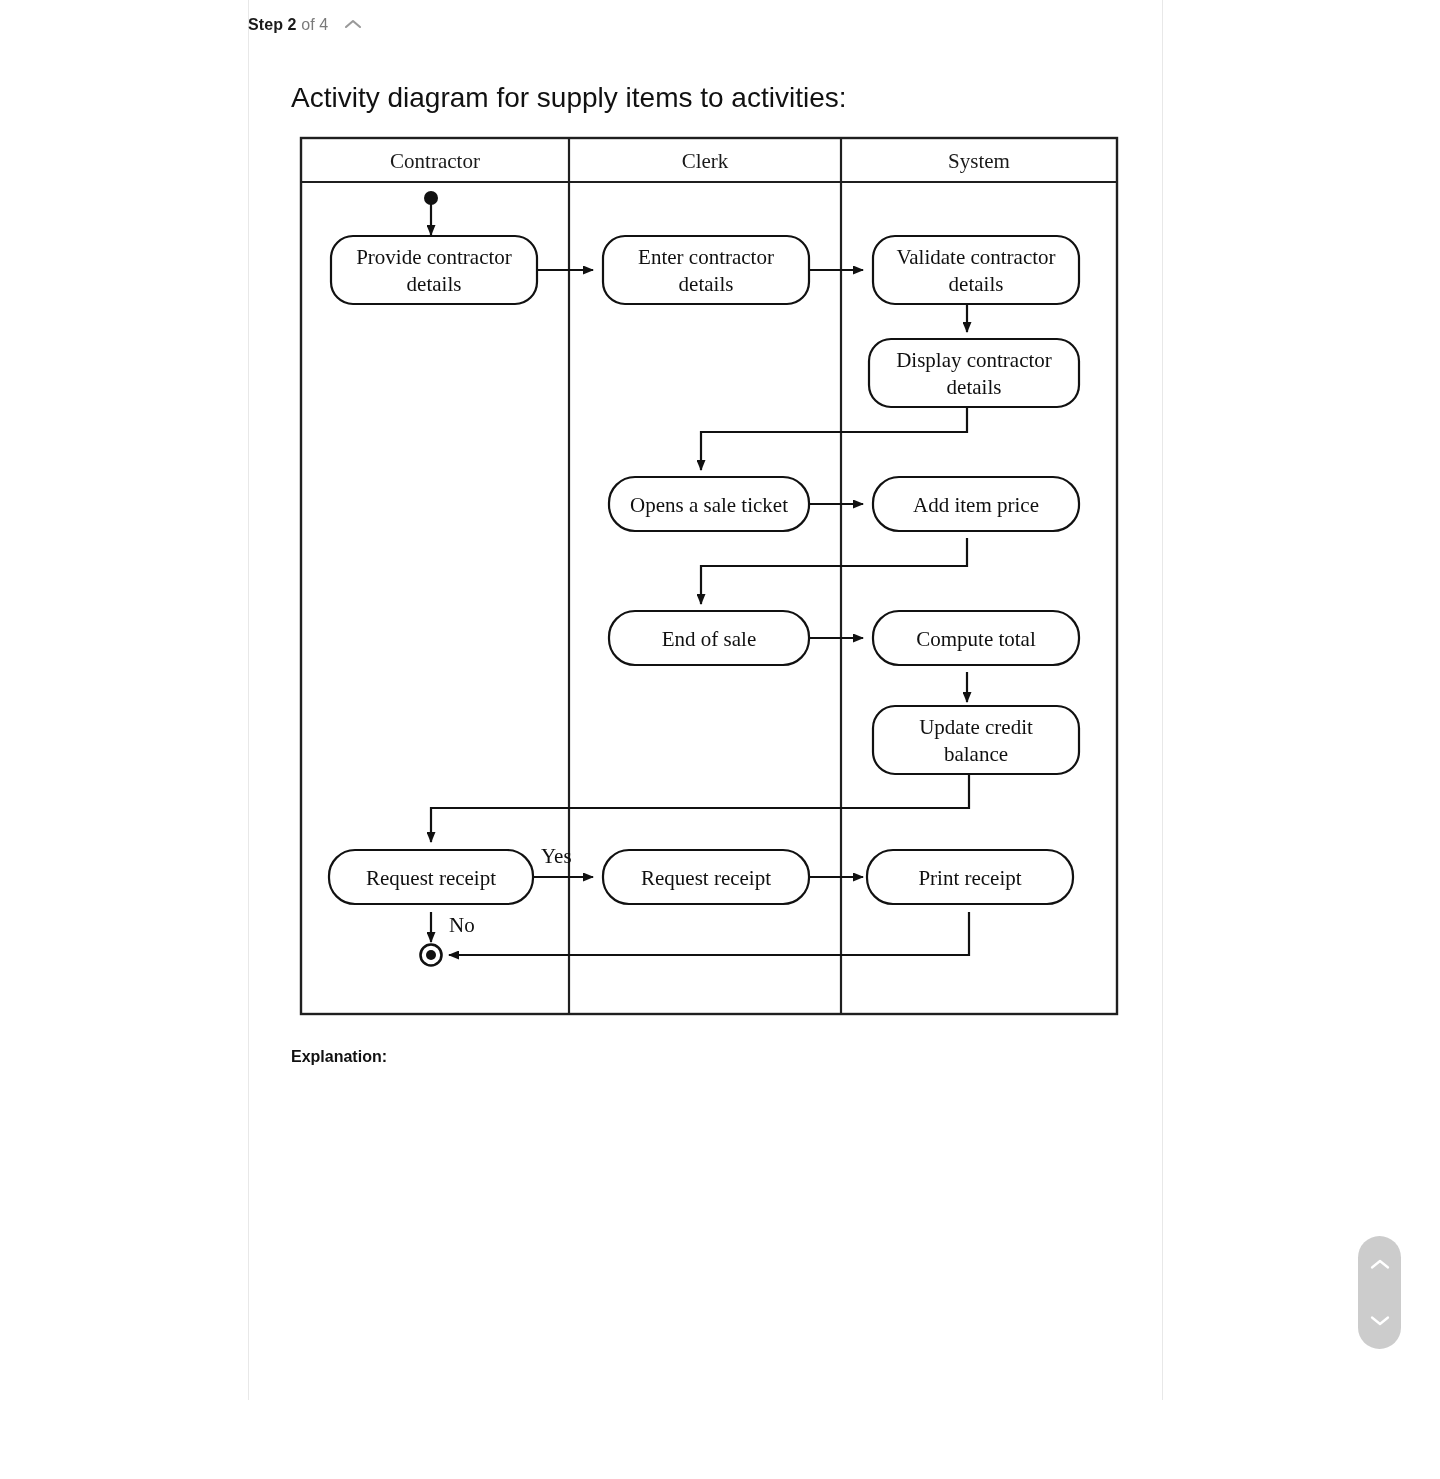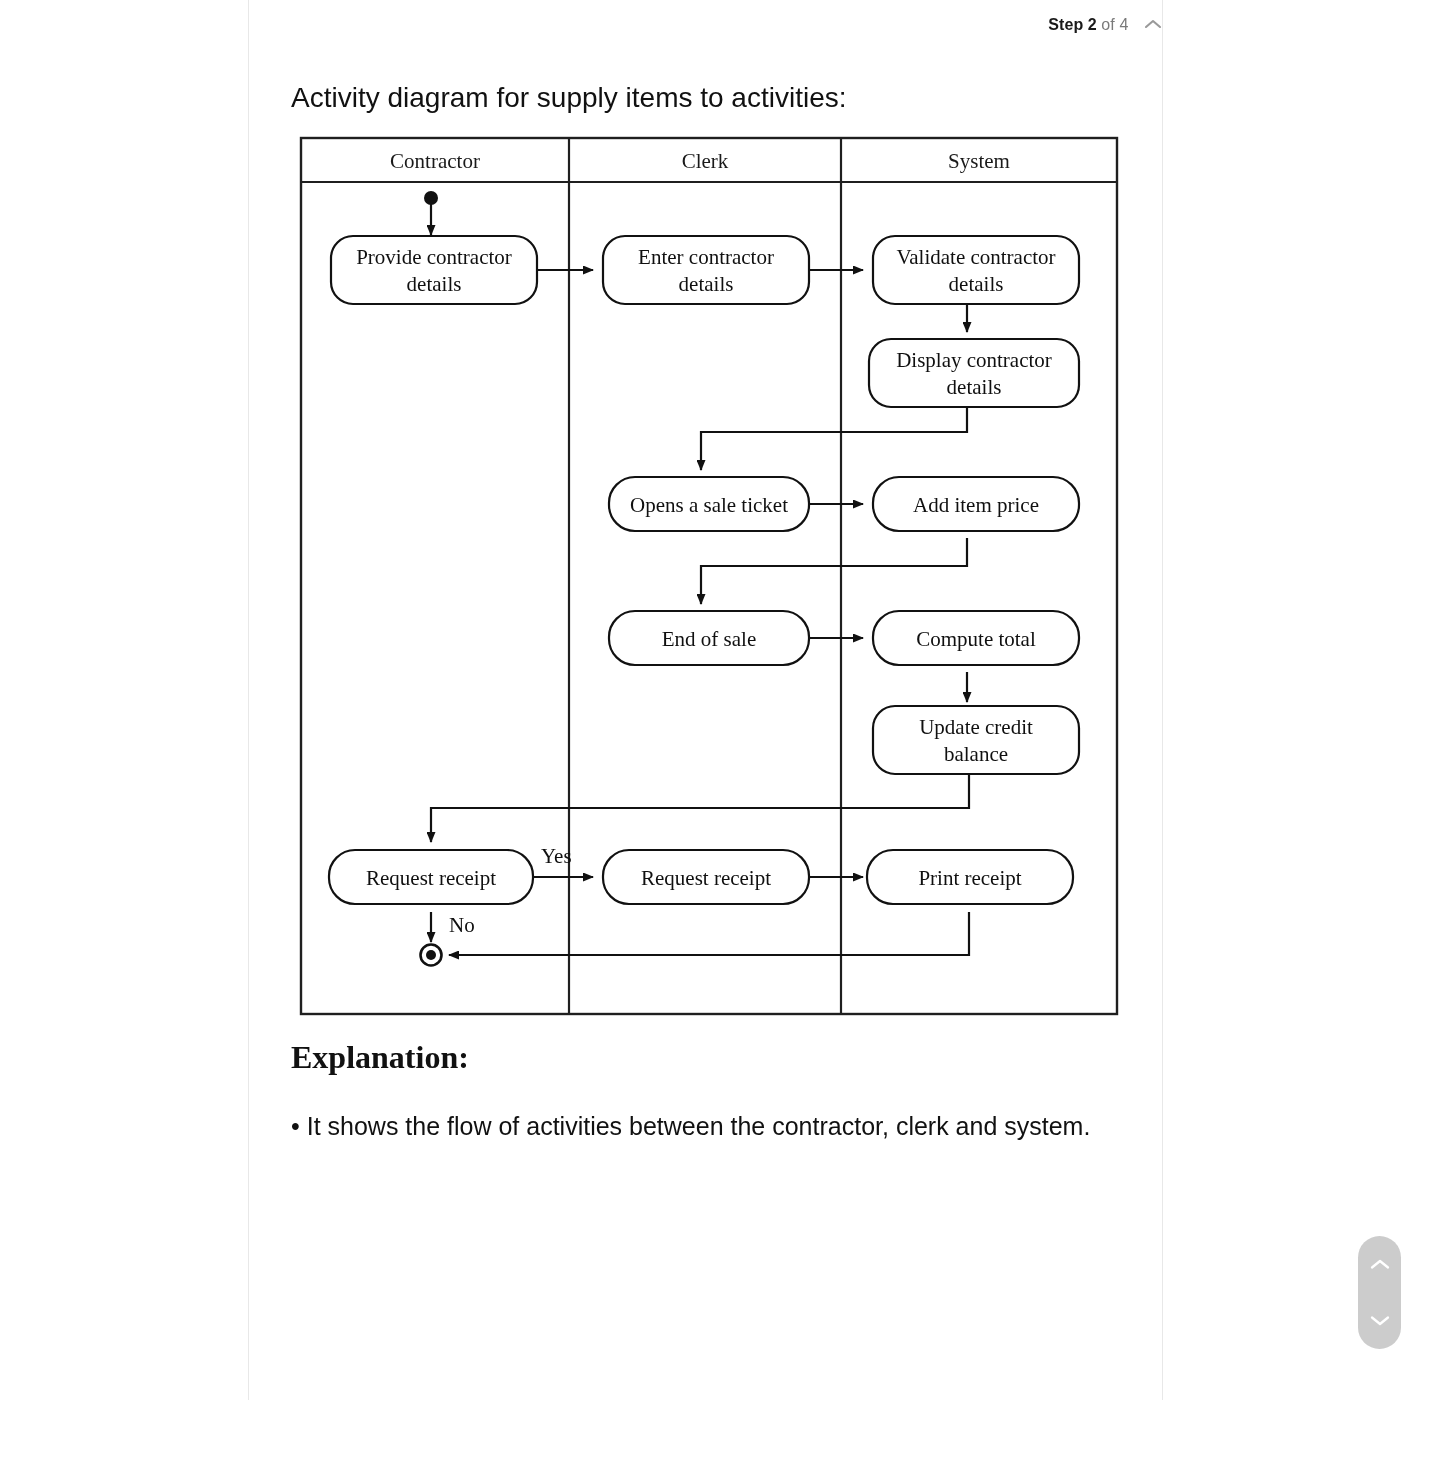--- a/index.html
+++ b/index.html
@@ -27,21 +27,21 @@
     border-right: 1px solid #e8e8e8;
     box-sizing: border-box;
   }
 
   
   .step-header {
     position: absolute;
     left: 248px;
     top: 14px;
     width: 915px;
-    text-align: right;
+    text-align: left;
     font-size: 16px;
     line-height: 22px;
     color: #6b6b6b;
     letter-spacing: .1px;
     white-space: nowrap;
   }
   .step-header .step-strong {
     font-weight: 700;
     color: #1a1a1a;
   }
@@ -65,25 +65,24 @@
     font-size: 28px;
     line-height: 40px;
     color: #111111;
     font-weight: 400;
     white-space: nowrap;
   }
   .explanation-heading {
     position: absolute;
     left: 291px;
     top: 1040px;
-    font-size: 32px;
+    font-size: 16px;
     line-height: 34px;
     font-weight: 700;
     color: #111111;
-    font-family: Liberation Serif, serif;
   }
   .explanation-body {
     position: absolute;
     left: 291px;
     top: 1097px;
     width: 845px;
     font-size: 25px;
     line-height: 58px;
     color: #111111;
     font-weight: 400;
@@ -293,21 +292,20 @@
     </g>
 
     <text class="guard-label" x="244" y="731">Yes</text>
     <text class="guard-label" x="152" y="800">No</text>
   </svg>
 </div>
 
 <div class="explanation-heading">Explanation:</div>
 
 <div class="explanation-body">
-  <p>• It shows the flow of activities between the contractor, clerk and system.</p>
 </div>
 
 <div class="scroll-nav">
   <span>
     <svg width="22" height="13" viewBox="0 0 22 13" aria-hidden="true">
       <path d="M3 9.5 L11 3 L19 9.5" fill="none" stroke="#ffffff" stroke-width="2.3" stroke-linecap="round" stroke-linejoin="round"></path>
     </svg>
   </span>
   <span>
     <svg width="22" height="13" viewBox="0 0 22 13" aria-hidden="true">

